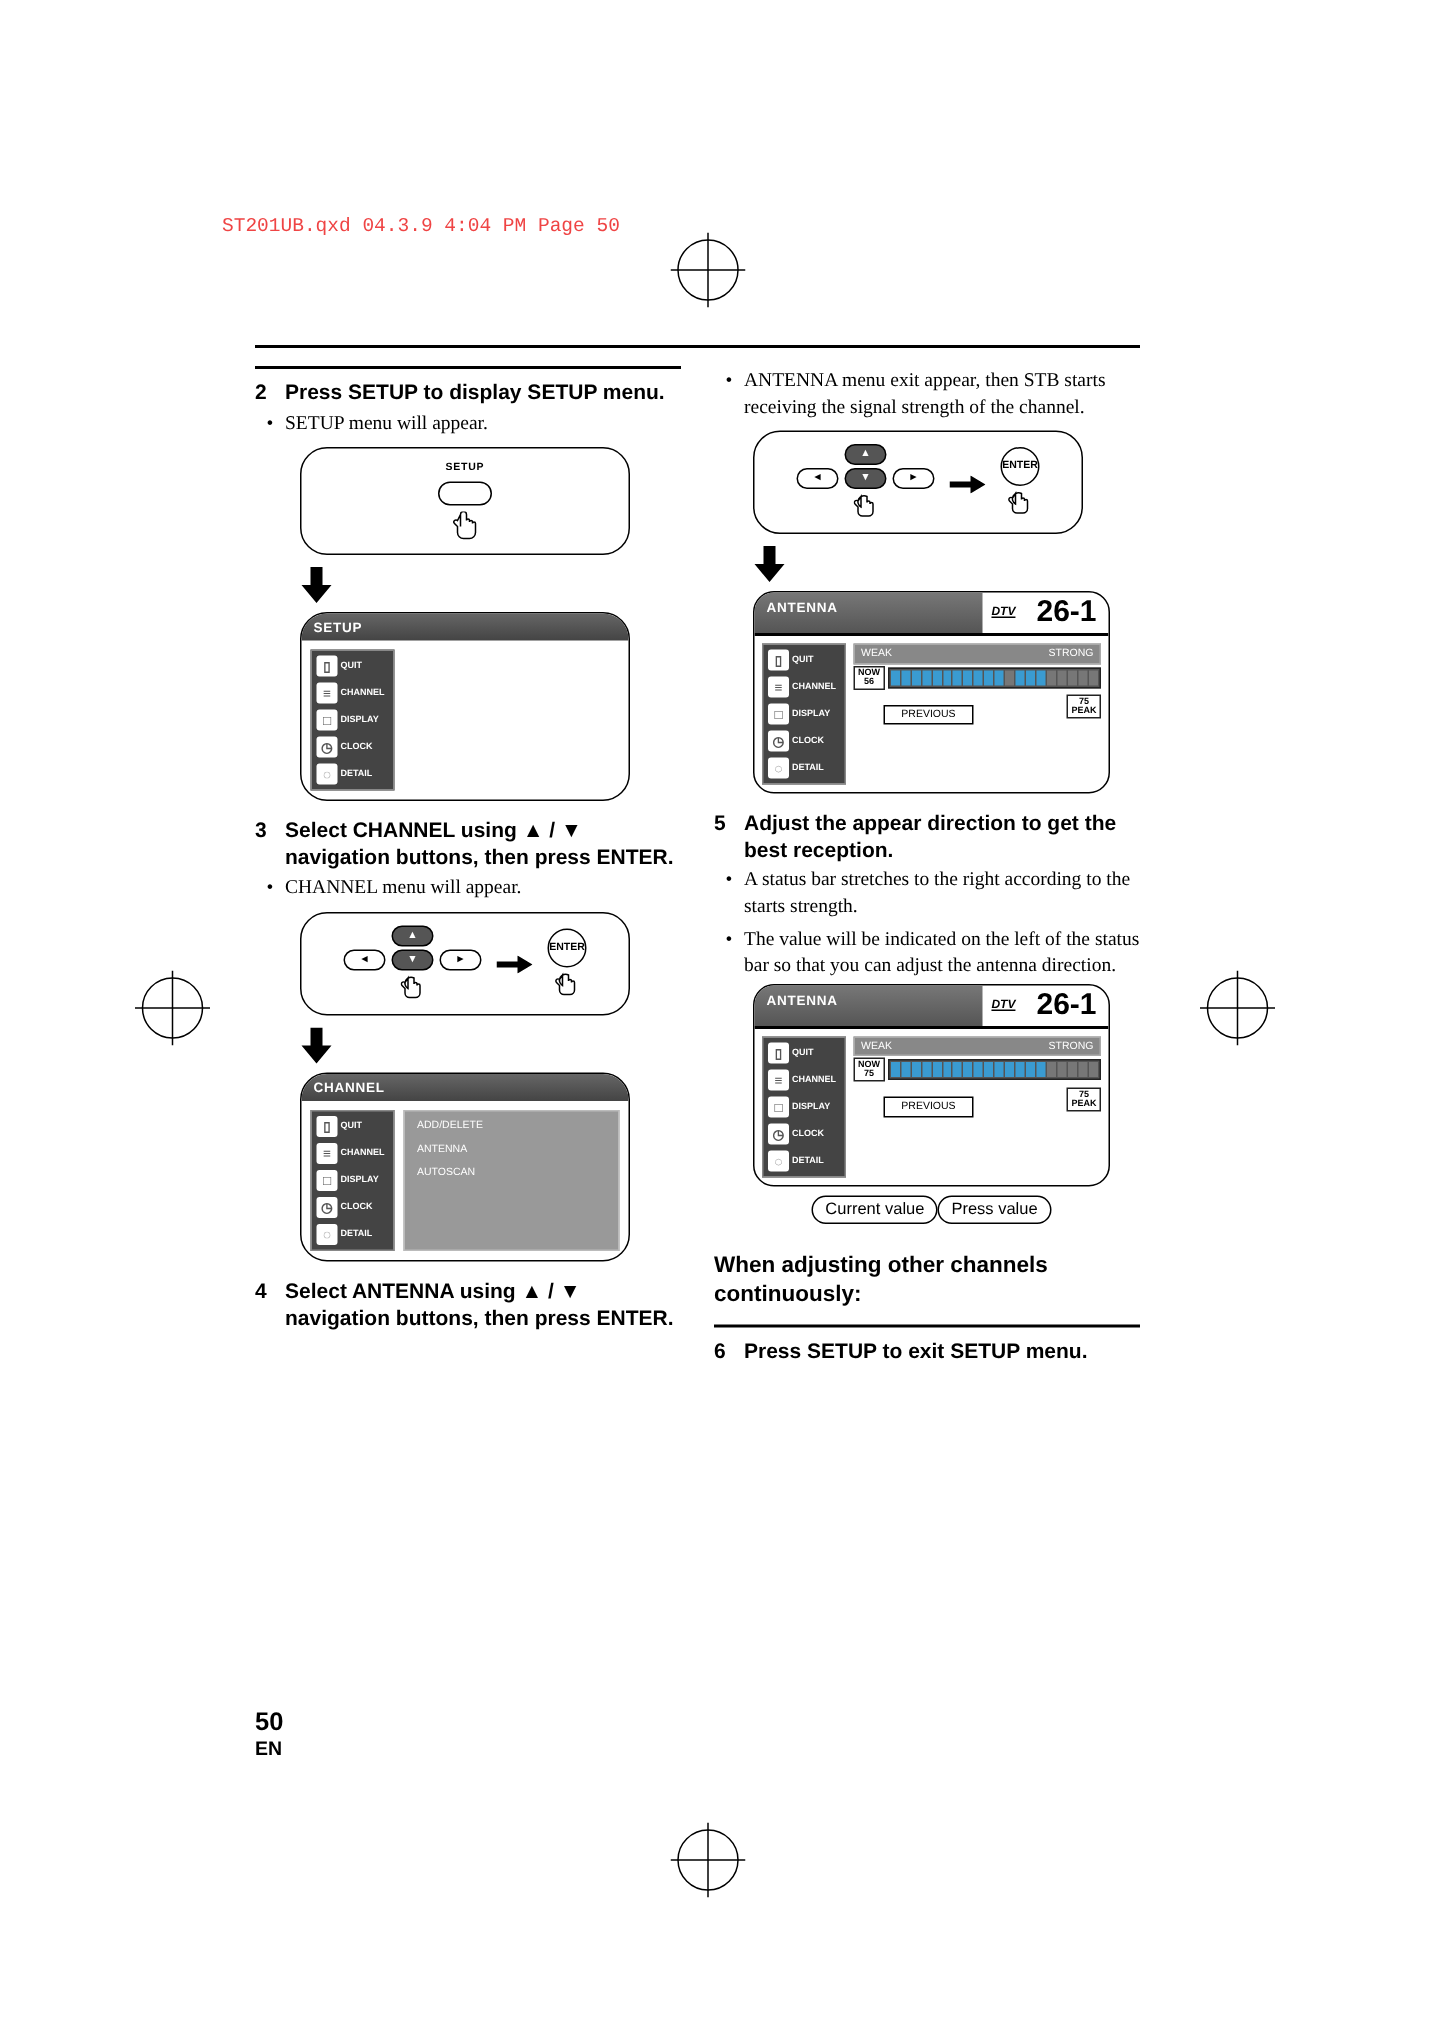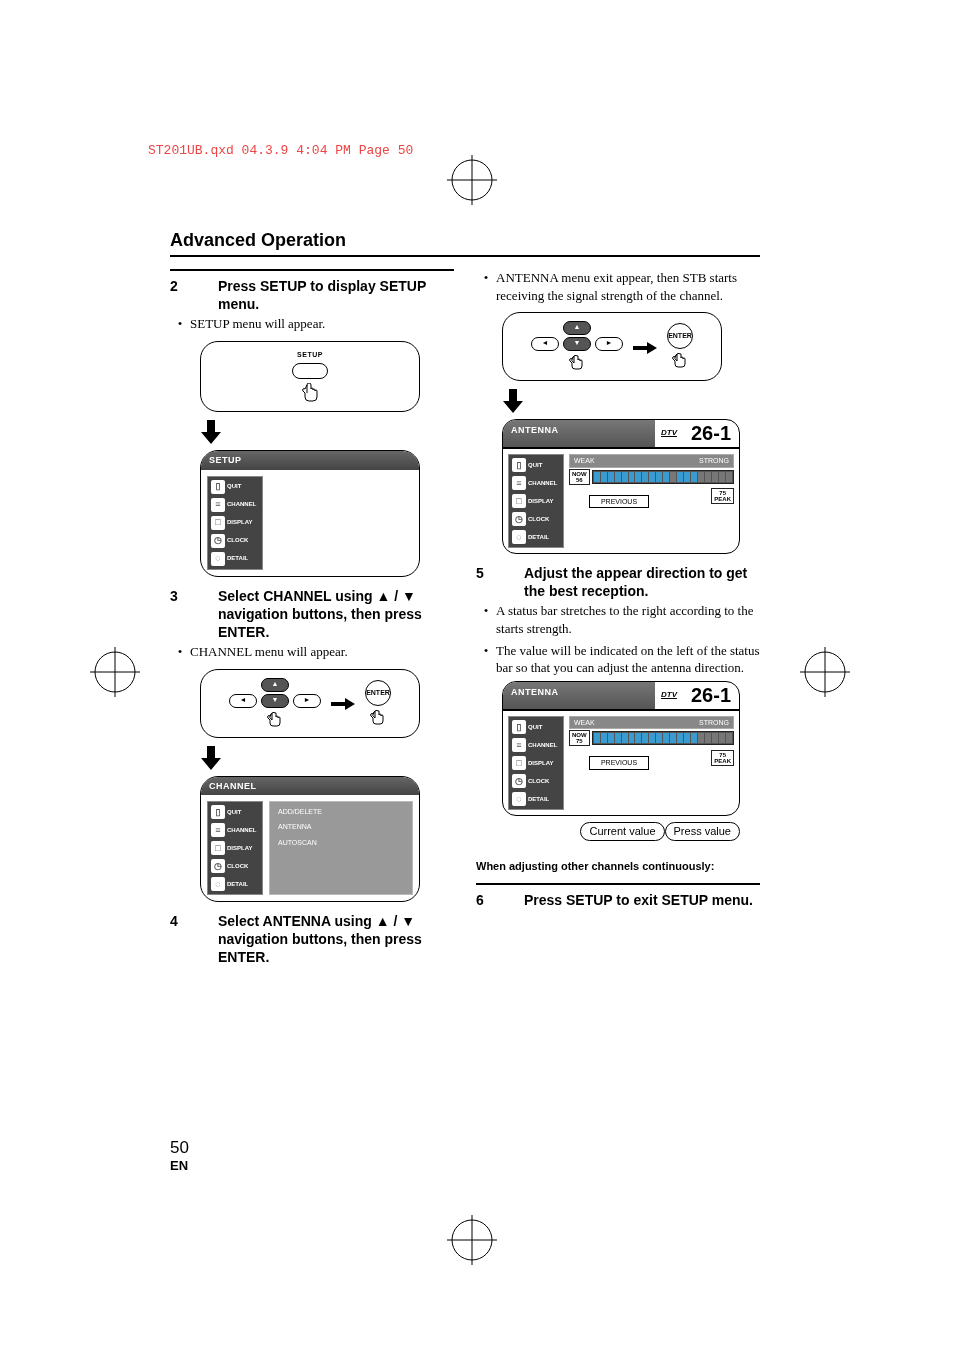--- a/index.html
+++ b/index.html
@@ -72,21 +72,20 @@
     font-weight: bold;
     font-size: 14px;
     width: 20px;
     flex-shrink: 0;
   }
   .step-text {
     font-family: Arial, sans-serif;
     font-weight: bold;
     font-size: 14px;
     line-height: 1.3;
-    margin-left: 28px;
   }
   .bullet {
     display: flex;
     margin-left: 0;
     margin-bottom: 4px;
   }
   .bullet-mark {
     width: 20px;
     flex-shrink: 0;
     text-align: center;
@@ -329,41 +328,41 @@
   .callout {
     font-family: Arial, sans-serif;
     font-size: 11px;
     border: 1px solid #000;
     border-radius: 10px;
     padding: 1px 8px;
     display: inline-block;
   }
   .callout-row {
     display: flex;
-    justify-content: flex-end;
+    justify-content: center;
     width: 238px;
     margin-left: 26px;
     margin-top: -2px;
     margin-bottom: 6px;
   }
   .sub-bold {
     font-family: Arial, sans-serif;
     font-weight: bold;
-    font-size: 11px;
+    font-size: 15px;
     line-height: 1.3;
     margin-bottom: 2px;
   }
   .footer {
     position: absolute;
     left: 170px;
     top: 1138px;
     font-family: Arial, sans-serif;
   }
   .footer .pg {
-    font-weight: normal;
+    font-weight: bold;
     font-size: 17px;
   }
   .footer .en {
     font-weight: bold;
     font-size: 13px;
   }
   .remote-row {
     display: flex;
     align-items: center;
     gap: 10px;
@@ -405,21 +404,20 @@
   <svg width="50" height="50">
       <circle cx="25" cy="25" r="20" fill="none" stroke="#000" stroke-width="1"></circle>
       <line x1="0" y1="25" x2="50" y2="25" stroke="#000"></line>
       <line x1="25" y1="0" x2="25" y2="50" stroke="#000"></line>
     </svg>
 </div>
 
 <div class="filename-header">ST201UB.qxd  04.3.9  4:04 PM  Page 50</div>
 
 <div class="page">
-  <div class="section-title">Advanced Operation</div>
   <hr class="rule">
 
   <div class="columns">
 
     <div class="col">
 
       <hr class="rule" style="margin-bottom:6px;">
 
       <div class="step">
         <span class="step-num">2</span>

